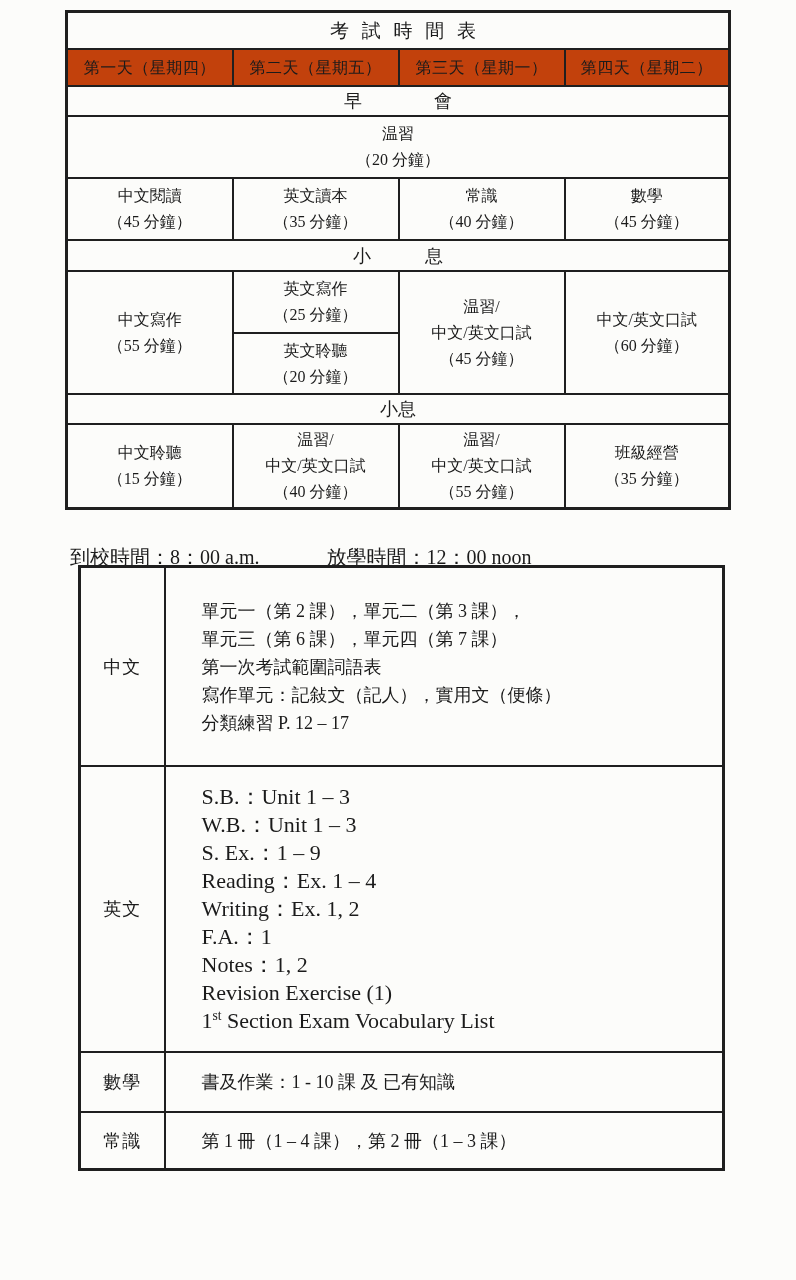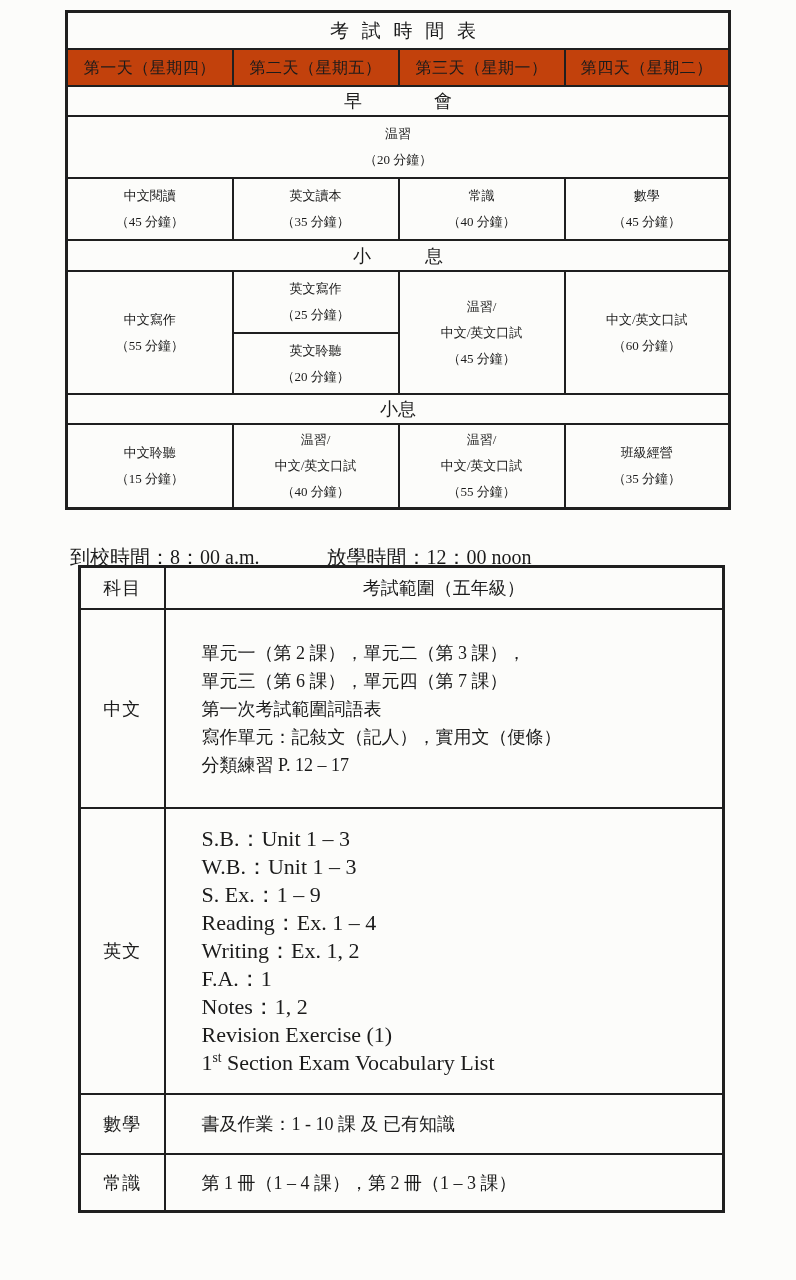--- a/index.html
+++ b/index.html
@@ -15,21 +15,21 @@
 
   
   .tt{
     position:absolute;left:65px;top:10px;width:663px;
     border-collapse:collapse;table-layout:fixed;
     border:3px solid #1f1f1f;
   }
   .tt td{
     border:2px solid #1f1f1f;
     text-align:center;vertical-align:middle;
-    font-size:13px;line-height:26px;
+    font-size:16px;line-height:26px;
     padding:0 2px;
   }
   .tt .title-cell{font-size:19px;letter-spacing:4px;height:35px;padding-left:16px;}
   .tt .day-cell{background:#c2410c;font-size:16px;height:35px;letter-spacing:0.5px;}
   .tt .span-cell{font-size:18px;}
   .h30{height:28px;}
   .h62{height:60px;}
   .h31{height:29px;}
   .h61{height:59px;}
   .h84{height:82px;}
@@ -172,24 +172,20 @@
     <span>到校時間：8：00 a.m.</span><span class="dismissal">放學時間：12：00 noon</span>
   </div>
 
   <table class="scope">
     <colgroup>
       <col style="width:85px">
         <col style="width:559px">
     </colgroup>
     <tbody>
       <tr>
-        <td class="subj hdr">科目</td>
-        <td class="hdr">考試範圍（五年級）</td>
-      </tr>
-      <tr>
         <td class="subj sh183">中文</td>
         <td class="content sh183">
           <span class="line">單元一（第 2 課），單元二（第 3 課），</span>
           <span class="line">單元三（第 6 課），單元四（第 7 課）</span>
           <span class="line">第一次考試範圍詞語表</span>
           <span class="line">寫作單元：記敍文（記人），實用文（便條）</span>
           <span class="line">分類練習 P. 12 – 17</span>
         </td>
       </tr>
       <tr>

